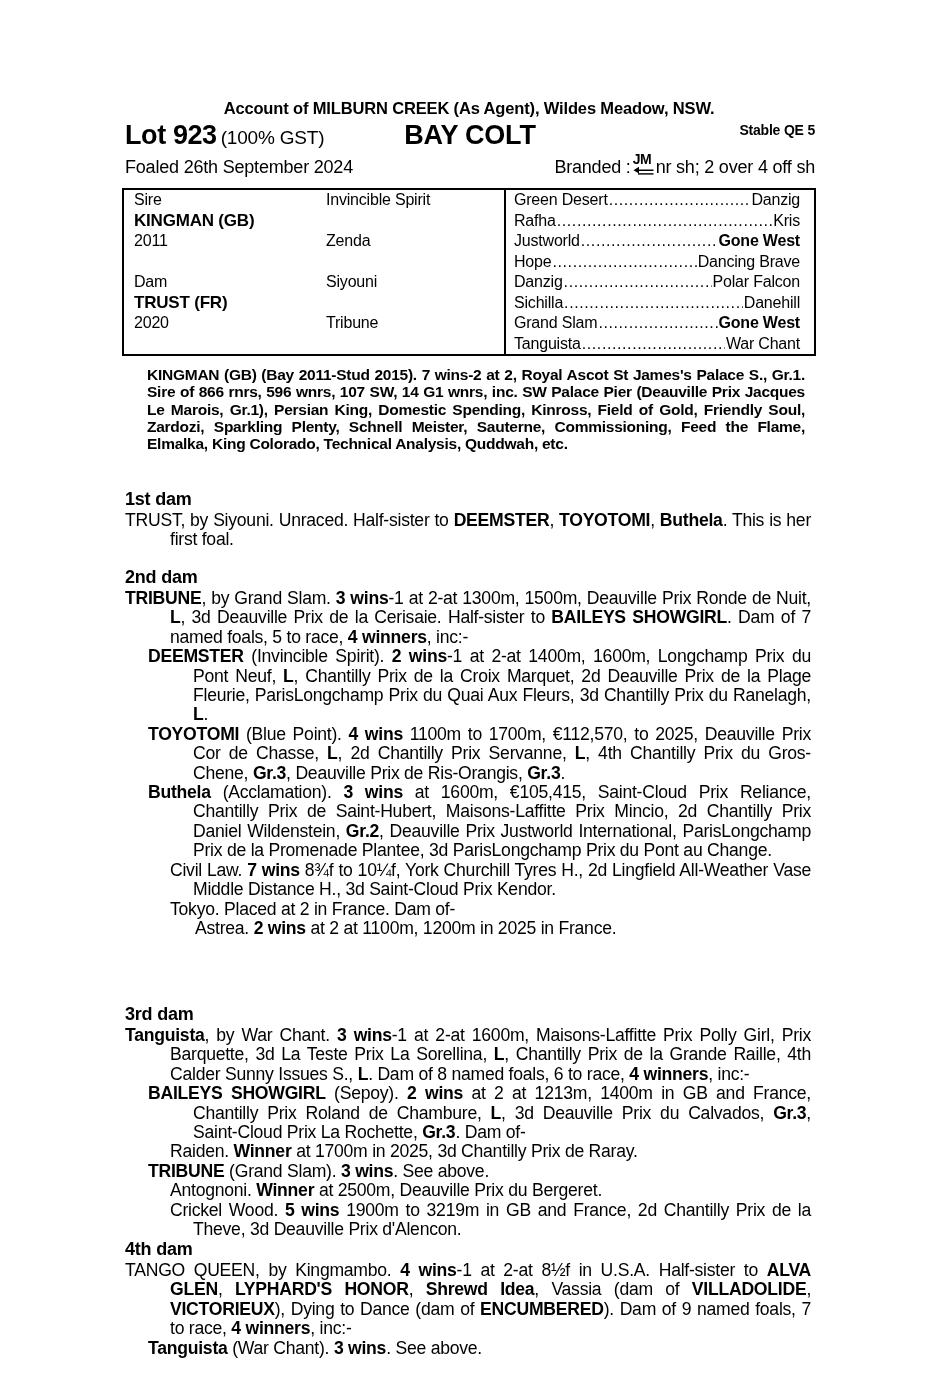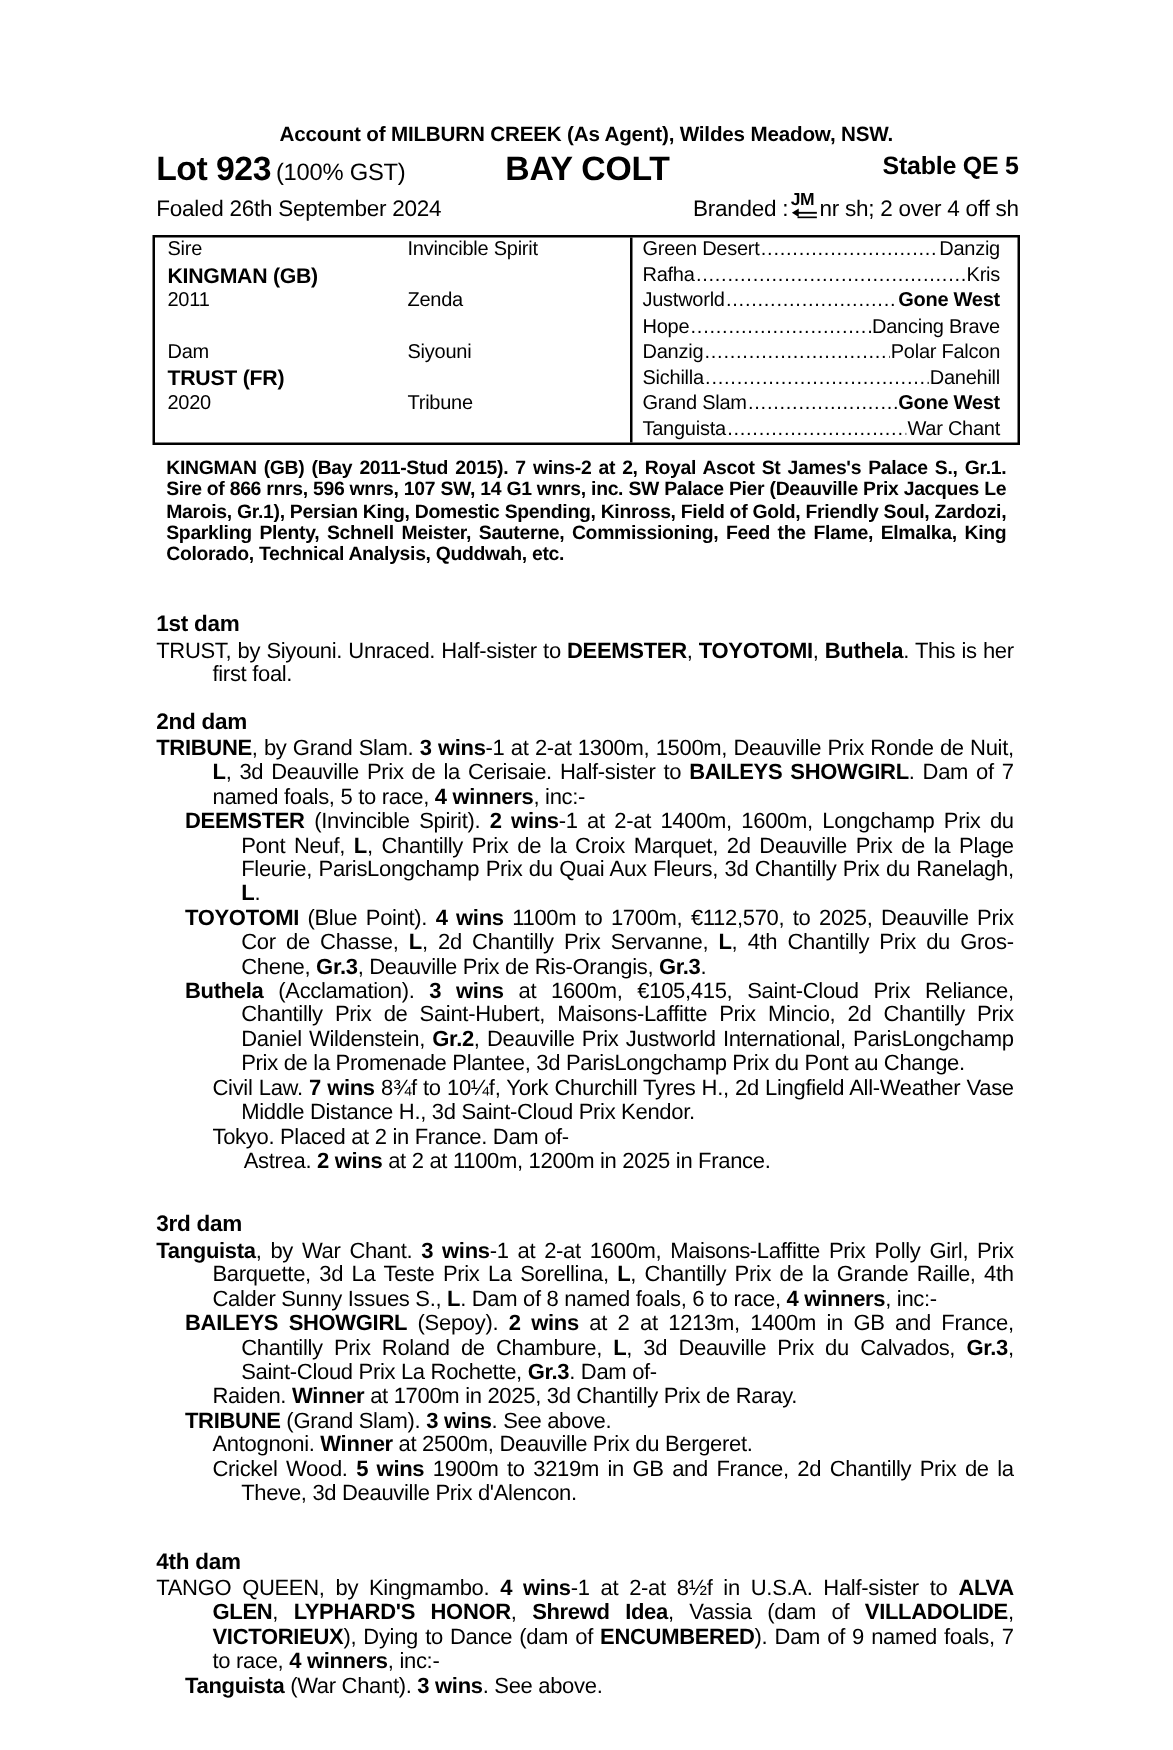--- a/index.html
+++ b/index.html
@@ -63,21 +63,21 @@
     position: absolute;
     left: 0; right: 0; top: 0;
     text-align: center;
     font-size: 27px;
     font-weight: bold;
     letter-spacing: -0.2px;
   }
   .stable {
     position: absolute;
     right: 0; top: 2px;
-    font-size: 20px;
+    font-size: 14px;
     font-weight: bold;
     letter-spacing: -0.2px;
   }
 
   .foaled-row {
     position: absolute;
     left: 125px;
     right: 123px;
     top: 157px;
     font-size: 18px;
@@ -171,21 +171,21 @@
     width: 672px;
     top: 366px;
     font-weight: bold;
     font-size: 15.5px;
     line-height: 17.3px;
     text-align: justify;
     text-justify: inter-word;
     letter-spacing: -0.25px;
     font-stretch: condensed;
   }
-  .sire-block > span { display: block; }
+  .sire-block > span { display: block; margin-left: 14px; }
 
   
   .gen {
     position: absolute;
     left: 125px;
     width: 686px;
   }
   .gen-title {
     font-weight: bold;
     font-size: 18px;
@@ -348,21 +348,21 @@
       <div class="entry l2">
         <span class="hang" style="padding-left: 68px; text-indent: -23px;"><span>Civil Law. </span><b>7 wins</b><span> 8¾f to 10¼f, York Churchill Tyres H., 2d Lingfield All-Weather Vase Middle Distance H., 3d Saint-Cloud Prix Kendor.</span></span>
       </div>
       <div class="entry l2">
         <span class="hang" style="padding-left: 68px; text-indent: -23px;"><span>Tokyo. Placed at 2 in France. Dam of-</span></span>
       </div>
       <div class="entry l2">
         <span class="hang" style="padding-left: 92px; text-indent: -22px;"><span>Astrea. </span><b>2 wins</b><span> at 2 at 1100m, 1200m in 2025 in France.</span></span>
       </div>
     </div>
-  <div class="gen" id="gen-2" style="top:969px">
+  <div class="gen" id="gen-2" style="top:1004px">
       <div class="gen-title">3rd dam</div>
       <div class="entry l0">
         <span class="hang" style="padding-left: 45px; text-indent: -45px;"><b>Tanguista</b><span>, by War Chant. </span><b>3 wins</b><span>-1 at 2-at 1600m, Maisons-Laffitte Prix Polly Girl, Prix Barquette, 3d La Teste Prix La Sorellina, </span><b>L</b><span>, Chantilly Prix de la Grande Raille, 4th Calder Sunny Issues S., </span><b>L</b><span>. Dam of 8 named foals, 6 to race, </span><b>4 winners</b><span>, inc:-</span></span>
       </div>
       <div class="entry l1">
         <span class="hang" style="padding-left: 68px; text-indent: -45px;"><b>BAILEYS SHOWGIRL</b><span> (Sepoy). </span><b>2 wins</b><span> at 2 at 1213m, 1400m in GB and France, Chantilly Prix Roland de Chambure, </span><b>L</b><span>, 3d Deauville Prix du Calvados, </span><b>Gr.3</b><span>, Saint-Cloud Prix La Rochette, </span><b>Gr.3</b><span>. Dam of-</span></span>
       </div>
       <div class="entry l2">
         <span class="hang" style="padding-left: 68px; text-indent: -23px;"><span>Raiden. </span><b>Winner</b><span> at 1700m in 2025, 3d Chantilly Prix de Raray.</span></span>
       </div>

